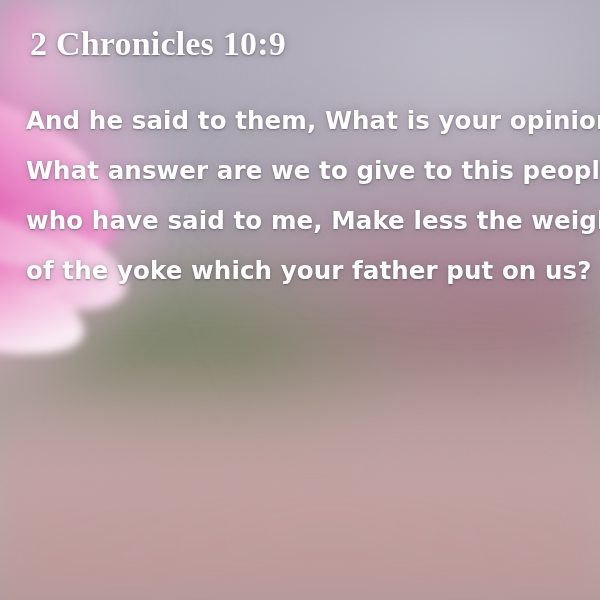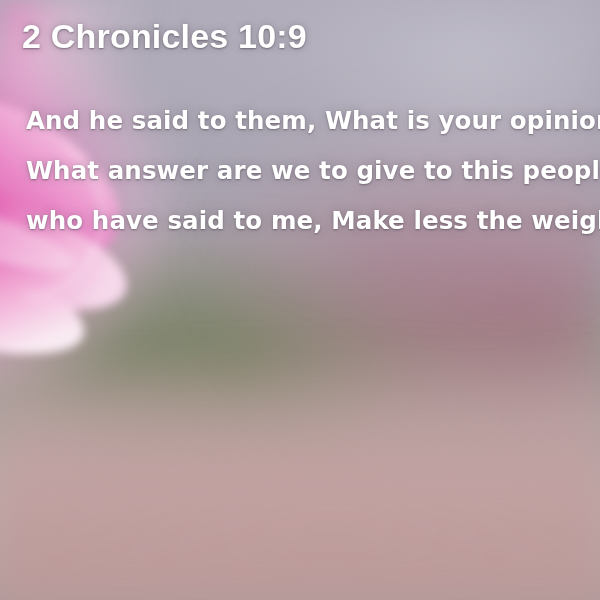--- a/index.html
+++ b/index.html
@@ -145,22 +145,22 @@
   #text-wrap {
     position: absolute;
     inset: 0;
     z-index: 5;
   }
 
   #verse-reference {
     position: absolute;
     left: 22px;
     top: 16px;
-    margin: 0;
-    font-family: Liberation Sans, sans-serif;
+    margin: 8px;
+    font-family: Liberation Serif, serif;
     font-weight: bold;
     font-size: 34px;
     line-height: 40px;
     letter-spacing: 0.2px;
     color: #ffffff;
     white-space: nowrap;
     text-shadow:
       0 1px 2px rgba(70,60,72,0.55),
       0 0 7px rgba(90,80,95,0.38);
   }
@@ -341,17 +341,18 @@
   <div class="bg-layer" id="bg-vignette"></div>
 
   <div id="text-wrap">
 
     <h1 id="verse-reference">2 Chronicles 10:9</h1>
 
     <div id="verse-body">
       <span class="verse-line">And he said to them, What is your opinion?</span>
       <span class="verse-line">What answer are we to give to this people</span>
       <span class="verse-line">who have said to me, Make less the weight</span>
+      <span class="verse-line">of the yoke which your father put on us?</span>
     </div>
 
   </div>
 
 </div>
 
 </body></html>

